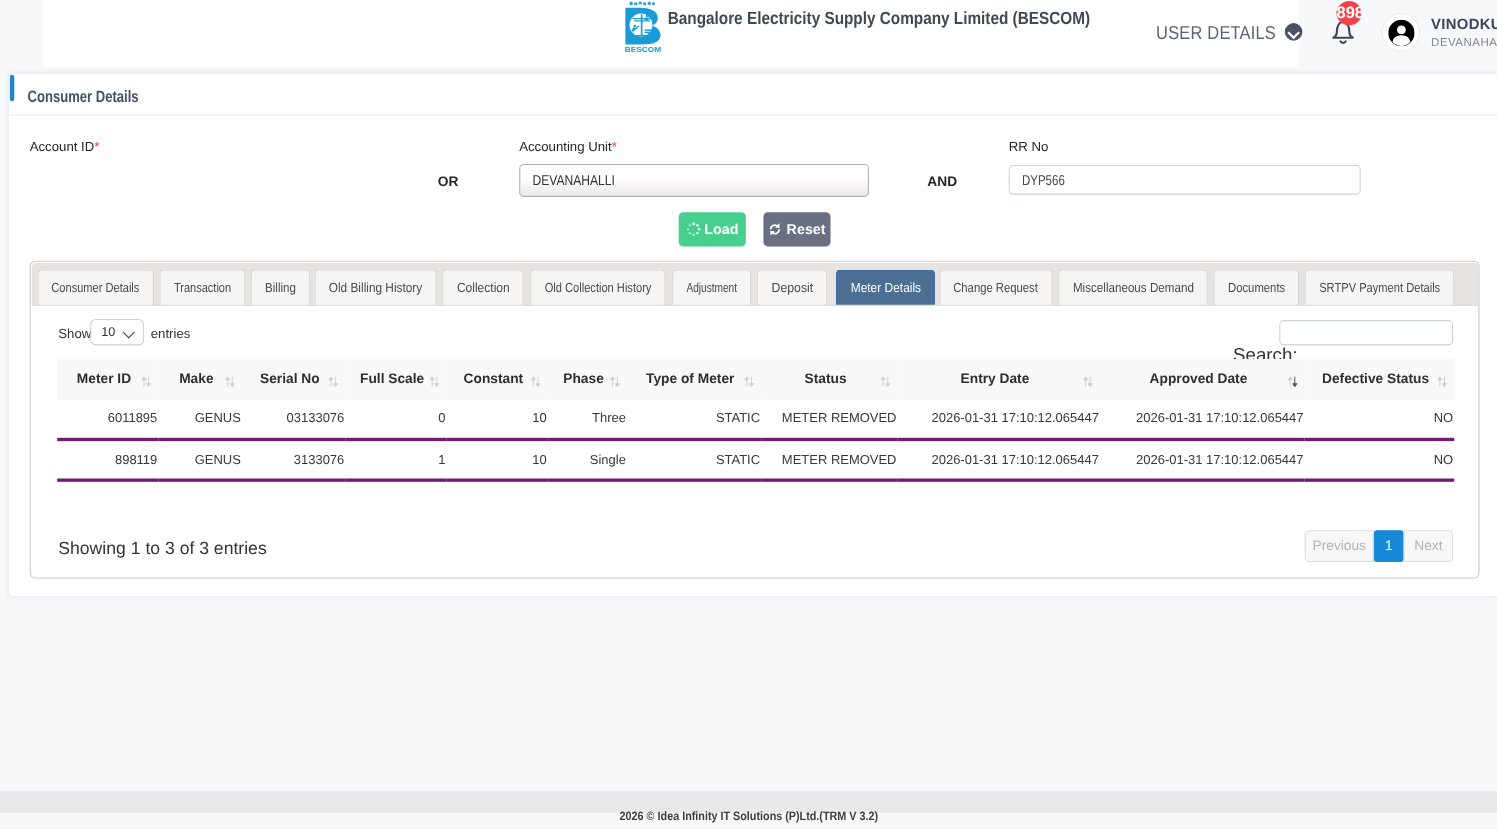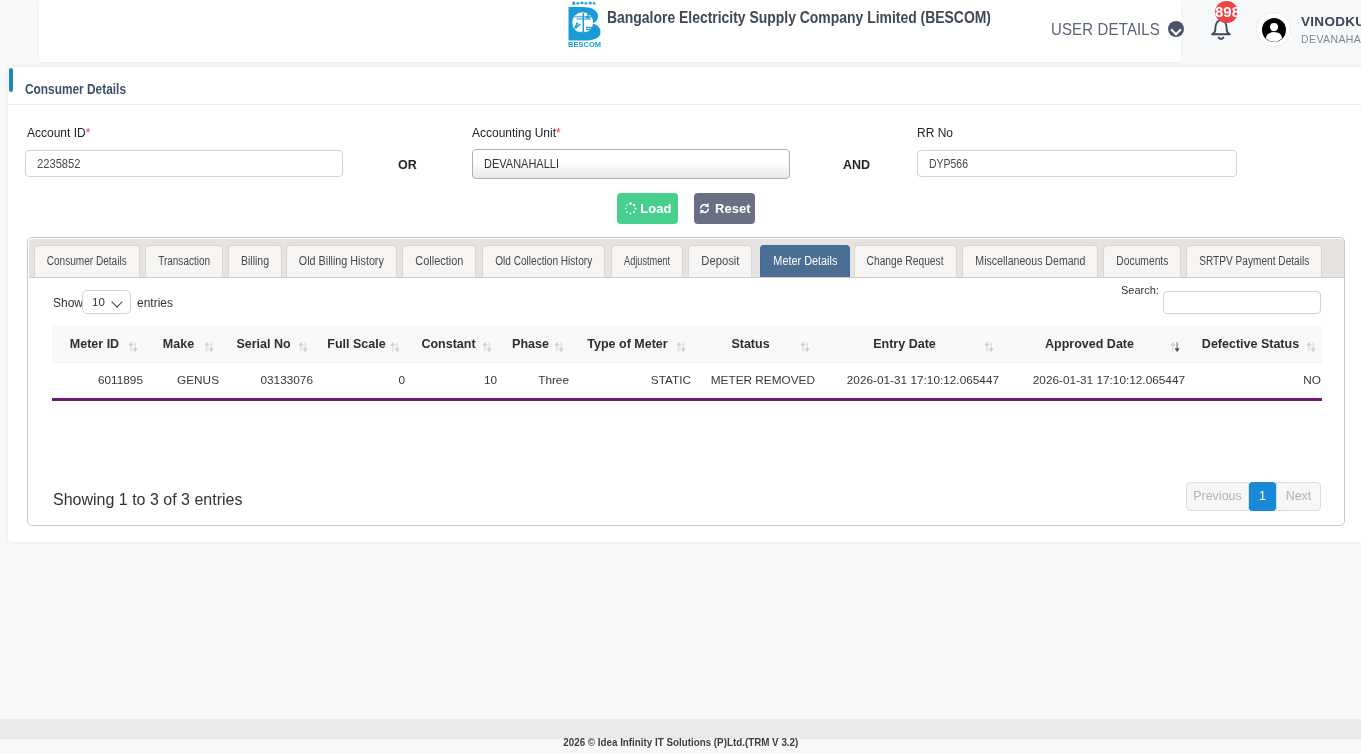--- a/index.html
+++ b/index.html
@@ -63,21 +63,21 @@
 .tab.active { background:#4a6f93; border-color:#3a6ca8; color:#fff; }
 
 
 #showlbl { position:absolute; left:25px; top:58px; font-size:12px; color:#333; }
 #showsel { position:absolute; left:54px; top:52px; width:49px; height:24px;
   border:1px solid #ccd2d8; border-radius:5px; font-size:11.5px; color:#333;
   padding-left:9px; line-height:22px; }
 #showsel:after { content:""; position:absolute; right:9px; top:6.5px; width:7px; height:7px;
   border-right:1.7px solid #454545; border-bottom:1.7px solid #454545; transform:rotate(45deg); }
 #entrieslbl { position:absolute; left:109px; top:58px; font-size:12px; color:#333; }
-#searchlbl { position:absolute; left:1093px; top:46px; font-size:11px; color:#333; }
+#searchlbl { position:absolute; left:1093px; top:75px; font-size:17px; color:#333; }
 #searchbox { position:absolute; left:1135px; top:53px; width:158px; height:23px;
   border:1px solid #ccd2d8; border-radius:4px; background:#fff; }
 
 table#dt { position:absolute; left:24px; top:88px; width:1270px; border-collapse:collapse;
   table-layout:fixed; font-size:11.8px; color:#383838; }
 #dt thead th { background:#f8f8f8; height:36px; font-size:12.5px; font-weight:bold; color:#2e2e2e;
   position:relative; padding:0 7px 0 0; text-align:center; }
 #dt tbody td { height:37.2px; text-align:right; border-bottom:3px solid #701a75;
   padding-right:1px; }
 #dt tbody tr:first-child td { border-top:1px solid #f3f3f3; }
@@ -139,21 +139,20 @@
   <div id="uname">VINODKUMAR</div>
   <div id="uplace">DEVANAHALLI</div>
 </div>
 
 <div id="card">
   <div id="bluebar"></div>
   <div id="cardtitle" style="transform-origin: 0px 0px; transform: scaleX(0.791866);">Consumer Details</div>
   <div id="carddivider"></div>
 
   <div class="flabel" style="left:19px; top:59px;">Account ID<span class="req">*</span></div>
-  <div class="finput" style="left:17px; top:83px; width:318px;"><span class="fitw" id="fitAcc" style="transform-origin: 0px 0px; transform: scaleX(0.859259);">2235852</span></div>
   <div class="orand" style="left:390px; top:91px;">OR</div>
   <div class="flabel" style="left:464px; top:59px;">Accounting Unit<span class="req">*</span></div>
   <div id="selAU" style="left:464px; top:82px; width:318px;"><span class="fitw" id="fitAU" style="transform-origin: 0px 0px; transform: scaleX(0.846113);">DEVANAHALLI</span></div>
   <div class="orand" style="left:835px; top:91px;">AND</div>
   <div class="flabel" style="left:909px; top:59px;">RR No</div>
   <div class="finput" style="left:909px; top:83px; width:320px;"><span class="fitw" id="fitRR" style="transform-origin: 0px 0px; transform: scaleX(0.805421);">DYP566</span></div>
 
   <div class="btn" id="btnload"><svg width="13" height="13" viewBox="0 0 14 14" style="vertical-align:-2px">
         <g fill="#fff">
           <circle cx="7" cy="1.6" r="1.45"></circle>
@@ -330,20 +329,33 @@
             <td>03133076</td>
             <td>0</td>
             <td>10</td>
             <td>Three</td>
             <td>STATIC</td>
             <td>METER REMOVED</td>
             <td>2026-01-31 17:10:12.065447</td>
             <td>2026-01-31 17:10:12.065447</td>
             <td>NO</td>
           </tr>
+        <tr>
+            <td>898119</td>
+            <td>GENUS</td>
+            <td>3133076</td>
+            <td>1</td>
+            <td>10</td>
+            <td>Single</td>
+            <td>STATIC</td>
+            <td>METER REMOVED</td>
+            <td>2026-01-31 17:10:12.065447</td>
+            <td>2026-01-31 17:10:12.065447</td>
+            <td>NO</td>
+          </tr>
       </tbody>
     </table>
 
     <div id="info">Showing 1 to 3 of 3 entries</div>
     <div class="pgbtn" id="pgprev">Previous</div>
     <div id="pgcur">1</div>
     <div class="pgbtn" id="pgnext">Next</div>
   </div>
 </div>
 

